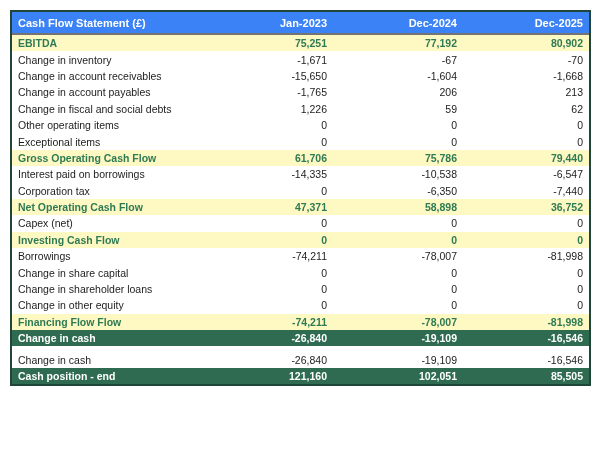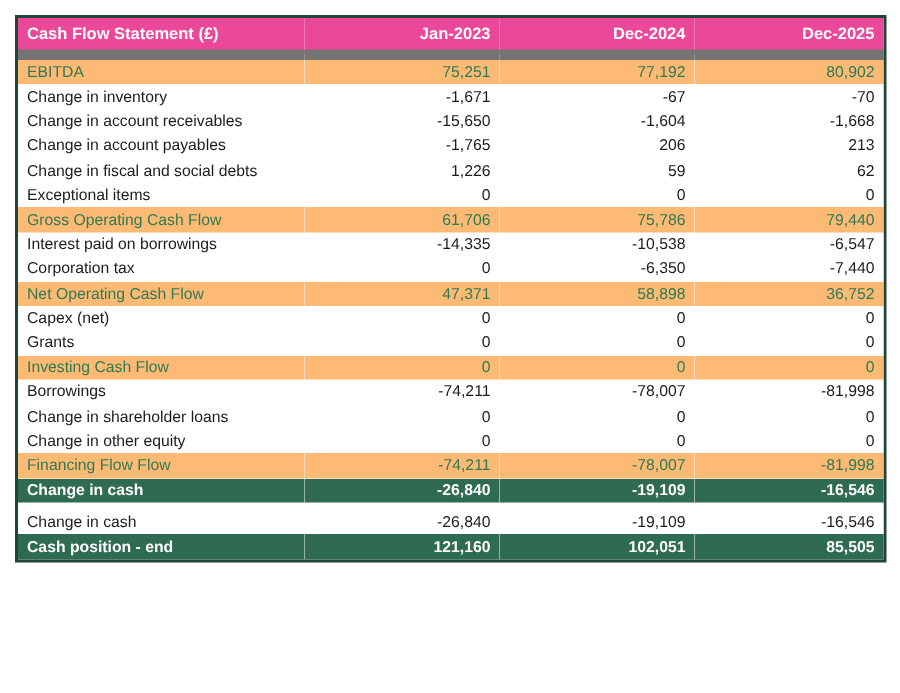--- a/index.html
+++ b/index.html
@@ -24,50 +24,50 @@
     box-sizing: border-box;
     background: #ffffff;
   }
   table {
     width: 100%;
     border-collapse: collapse;
     table-layout: fixed;
     font-size: 10.5px;
   }
   thead th {
-    background: #ec4899;
+    background: #3b82f6;
     color: #ffffff;
     font-weight: bold;
     height: 21px;
     padding: 0 6px;
     text-align: right;
-    border-bottom: 7px solid #737373;
+    border-bottom: 2px solid #737373;
     font-size: 11px;
     white-space: nowrap;
   }
   thead th.title {
     text-align: left;
   }
   td {
     height: 16.4px;
     padding: 0 6px;
     white-space: nowrap;
     overflow: hidden;
   }
   td.label { text-align: left; }
   td.num   { text-align: right; }
   tr.item td {
     background: #ffffff;
     color: #1c1c1c;
     font-weight: normal;
   }
   tr.subtotal td {
-    background: #fdba74;
+    background: #fef9c3;
     color: #2e7a54;
-    font-weight: normal;
+    font-weight: bold;
   }
   tr.total td {
     background: #2e6b51;
     color: #ffffff;
     font-weight: bold;
   }
   tr.gap td {
     background: #ffffff;
     height: 5px;
     padding: 0;
@@ -118,20 +118,26 @@
             <td class="num">206</td>
             <td class="num">213</td>
           </tr>
           <tr class="item">
             <td class="label">Change in fiscal and social debts</td>
             <td class="num">1,226</td>
             <td class="num">59</td>
             <td class="num">62</td>
           </tr>
           <tr class="item">
+            <td class="label">Other operating items</td>
+            <td class="num">0</td>
+            <td class="num">0</td>
+            <td class="num">0</td>
+          </tr>
+          <tr class="item">
             <td class="label">Exceptional items</td>
             <td class="num">0</td>
             <td class="num">0</td>
             <td class="num">0</td>
           </tr>
           <tr class="subtotal">
             <td class="label">Gross Operating Cash Flow</td>
             <td class="num">61,706</td>
             <td class="num">75,786</td>
             <td class="num">79,440</td>
@@ -153,37 +159,37 @@
             <td class="num">47,371</td>
             <td class="num">58,898</td>
             <td class="num">36,752</td>
           </tr>
           <tr class="item">
             <td class="label">Capex (net)</td>
             <td class="num">0</td>
             <td class="num">0</td>
             <td class="num">0</td>
           </tr>
-          <tr class="item">
-            <td class="label">Grants</td>
-            <td class="num">0</td>
-            <td class="num">0</td>
-            <td class="num">0</td>
-          </tr>
           <tr class="subtotal">
             <td class="label">Investing Cash Flow</td>
             <td class="num">0</td>
             <td class="num">0</td>
             <td class="num">0</td>
           </tr>
           <tr class="item">
             <td class="label">Borrowings</td>
             <td class="num">-74,211</td>
             <td class="num">-78,007</td>
             <td class="num">-81,998</td>
+          </tr>
+          <tr class="item">
+            <td class="label">Change in share capital</td>
+            <td class="num">0</td>
+            <td class="num">0</td>
+            <td class="num">0</td>
           </tr>
           <tr class="item">
             <td class="label">Change in shareholder loans</td>
             <td class="num">0</td>
             <td class="num">0</td>
             <td class="num">0</td>
           </tr>
           <tr class="item">
             <td class="label">Change in other equity</td>
             <td class="num">0</td>

